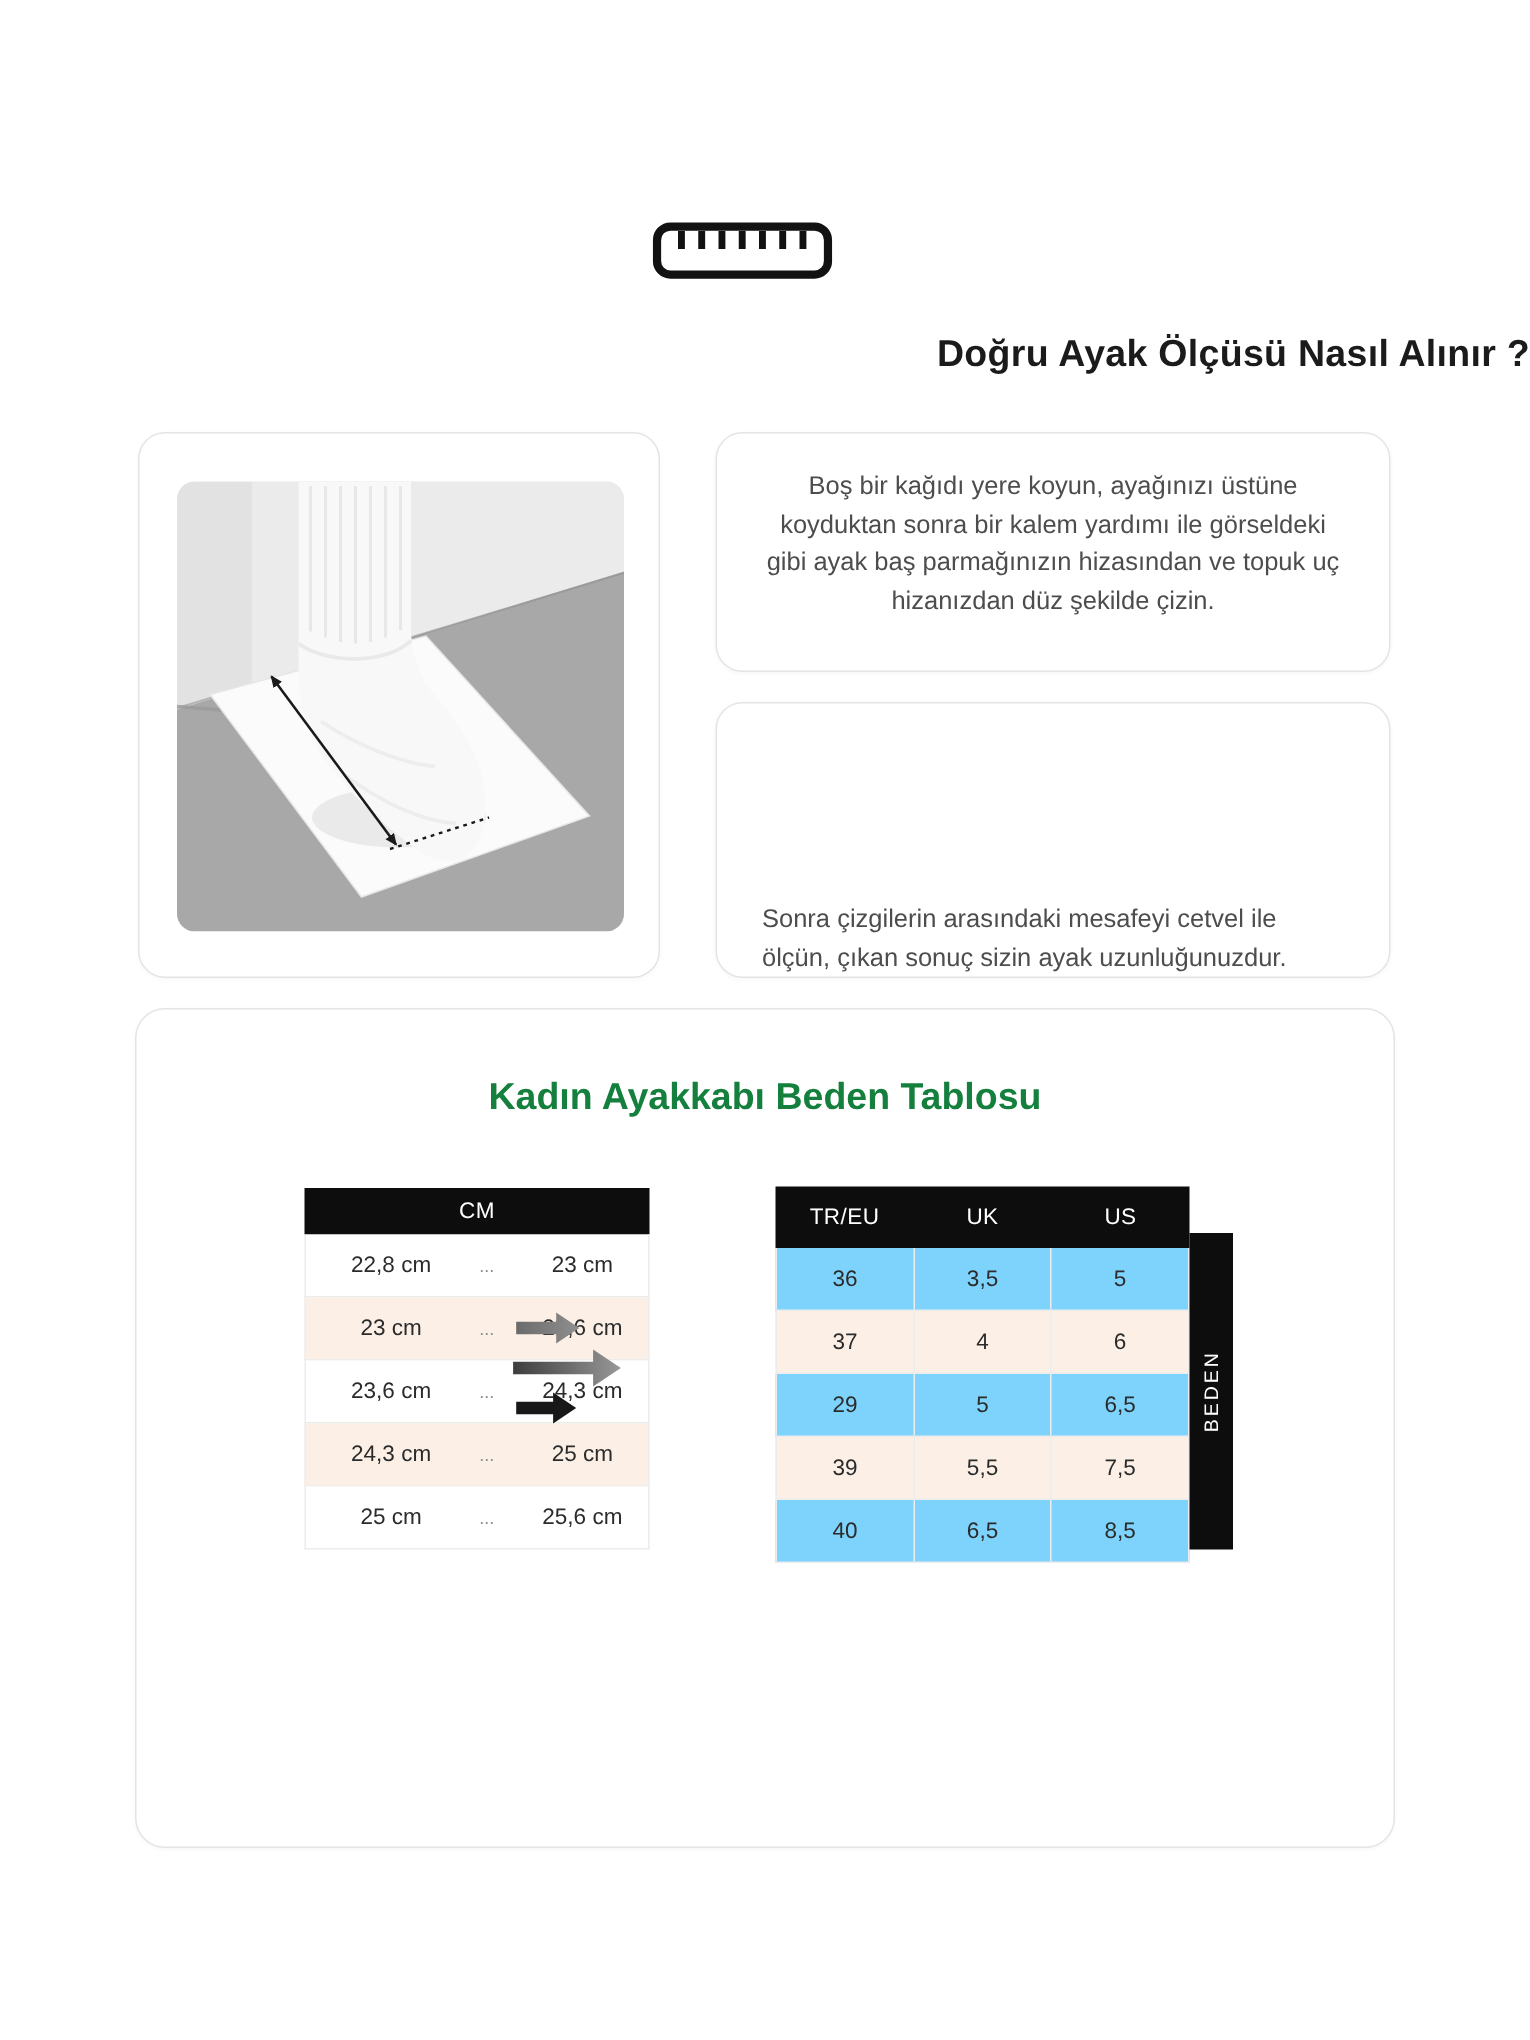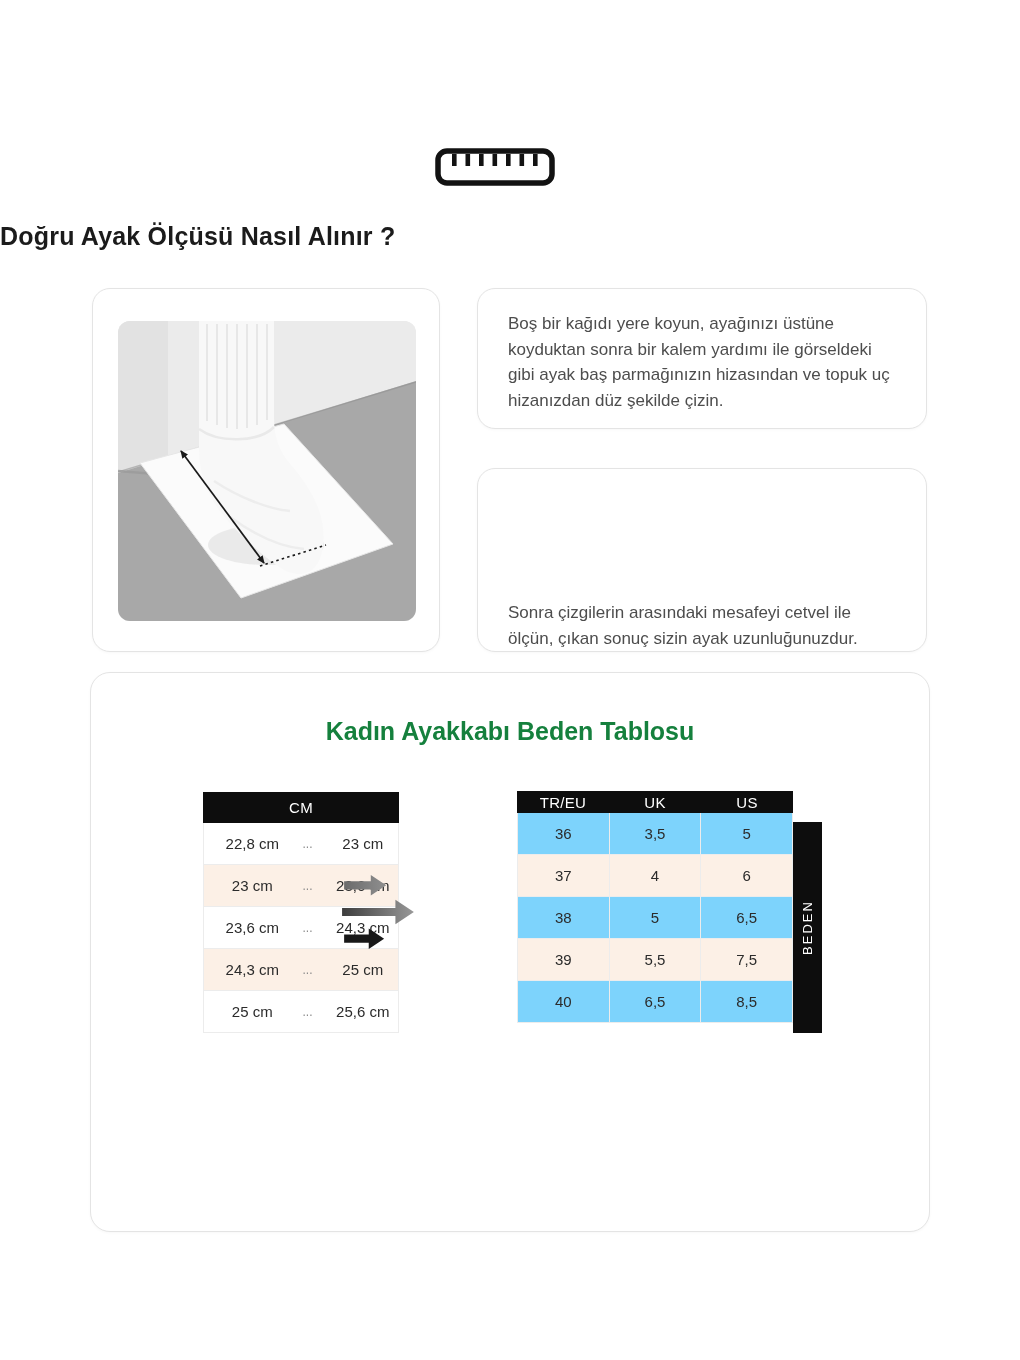--- a/index.html
+++ b/index.html
@@ -16,69 +16,69 @@
     width:1020px;height:1360px;position:relative;overflow:hidden;
     font-family:"Liberation Sans", sans-serif;color:var(--text);
   }
   .abs{position:absolute;}
 
   
   .ruler-wrap{left:435px;top:147px;width:120px;height:40px;}
 
   
   .big-title{
-    left:0;width:1020px;text-align:left;font-size:25px;font-weight:700;
+    left:0;width:1020px;text-align:right;font-size:25px;font-weight:700;
     color:#1b1b1b;letter-spacing:.2px;
   }
   #howto-title{top:222px;}
 
   
   .card{
     background:#fff;border:1px solid var(--card-border);border-radius:18px;
     box-shadow:0 1px 3px rgba(0,0,0,.03);
   }
   .image-card{left:92px;top:288px;width:348px;height:364px;}
   .photo{
     position:absolute;left:25px;top:32px;width:298px;height:300px;
     border-radius:12px;overflow:hidden;background:#e9e9e9;
   }
-  .text-card-1{left:477px;top:288px;width:450px;height:141px;}
+  .text-card-1{left:477px;top:288px;width:450px;height:160px;text-align:center;}
   .text-card-1 p{padding:22px 30px 0 30px;}
   .text-card-2{left:477px;top:468px;width:450px;height:184px;display:flex;align-items:flex-end;}
   .text-card-2 p{padding:0 40px 0 30px;}
   .card p{font-size:17px;line-height:25.5px;color:var(--muted-text);}
 
   
   .table-card{left:90px;top:672px;width:840px;height:560px;border-radius:20px;}
   .table-card h2{
     margin-top:44px;text-align:center;font-size:25px;font-weight:700;color:#15803d;
   }
 
   
-  .cm-table{position:absolute;left:112px;top:119px;width:196px;}
+  .cm-table{position:absolute;left:112px;top:119px;width:230px;}
   .thead{
     height:31px;background:var(--header-bg);color:#fff;display:flex;
     align-items:center;justify-content:center;font-size:15px;letter-spacing:.4px;
   }
   .trow{
     height:42px;display:flex;align-items:center;background:#fff;
     border-left:1px solid var(--border);border-right:1px solid var(--border);
     border-bottom:1px solid var(--border);
     padding-left:13px;
   }
   .trow.alt{background:var(--highlight-row);}
   .trow .val{flex:1;text-align:center;font-size:15px;color:#2b2b2b;}
   .trow .sep{width:40px;text-align:center;font-size:12px;color:#8a8a8a;}
 
   
   .arrows-wrap{left:338px;top:872px;width:82px;height:80px;}
 
   
   .intl-table{position:absolute;left:427px;top:119px;width:276px;}
-  .ihead{height:22px;background:var(--header-bg);display:flex;}
+  .ihead{height:41px;background:var(--header-bg);display:flex;}
   .ihead .hcell{
     flex:1;color:#fff;font-size:15px;display:flex;align-items:center;
     justify-content:center;letter-spacing:.3px;
   }
   .irow{
     height:42px;display:flex;background:#7dd3fc;
     border-bottom:1px solid var(--border);border-right:1px solid var(--border);
   }
   .irow.alt{background:var(--highlight-row);}
   .icell{
@@ -228,21 +228,21 @@
     <span class="icell">36</span>
     <span class="icell">3,5</span>
     <span class="icell">5</span>
   </div>
   <div class="irow alt">
     <span class="icell">37</span>
     <span class="icell">4</span>
     <span class="icell">6</span>
   </div>
   <div class="irow">
-    <span class="icell">38</span>
+    <span class="icell">29</span>
     <span class="icell">5</span>
     <span class="icell">6,5</span>
   </div>
   <div class="irow alt">
     <span class="icell">39</span>
     <span class="icell">5,5</span>
     <span class="icell">7,5</span>
   </div>
   <div class="irow">
     <span class="icell">40</span>

